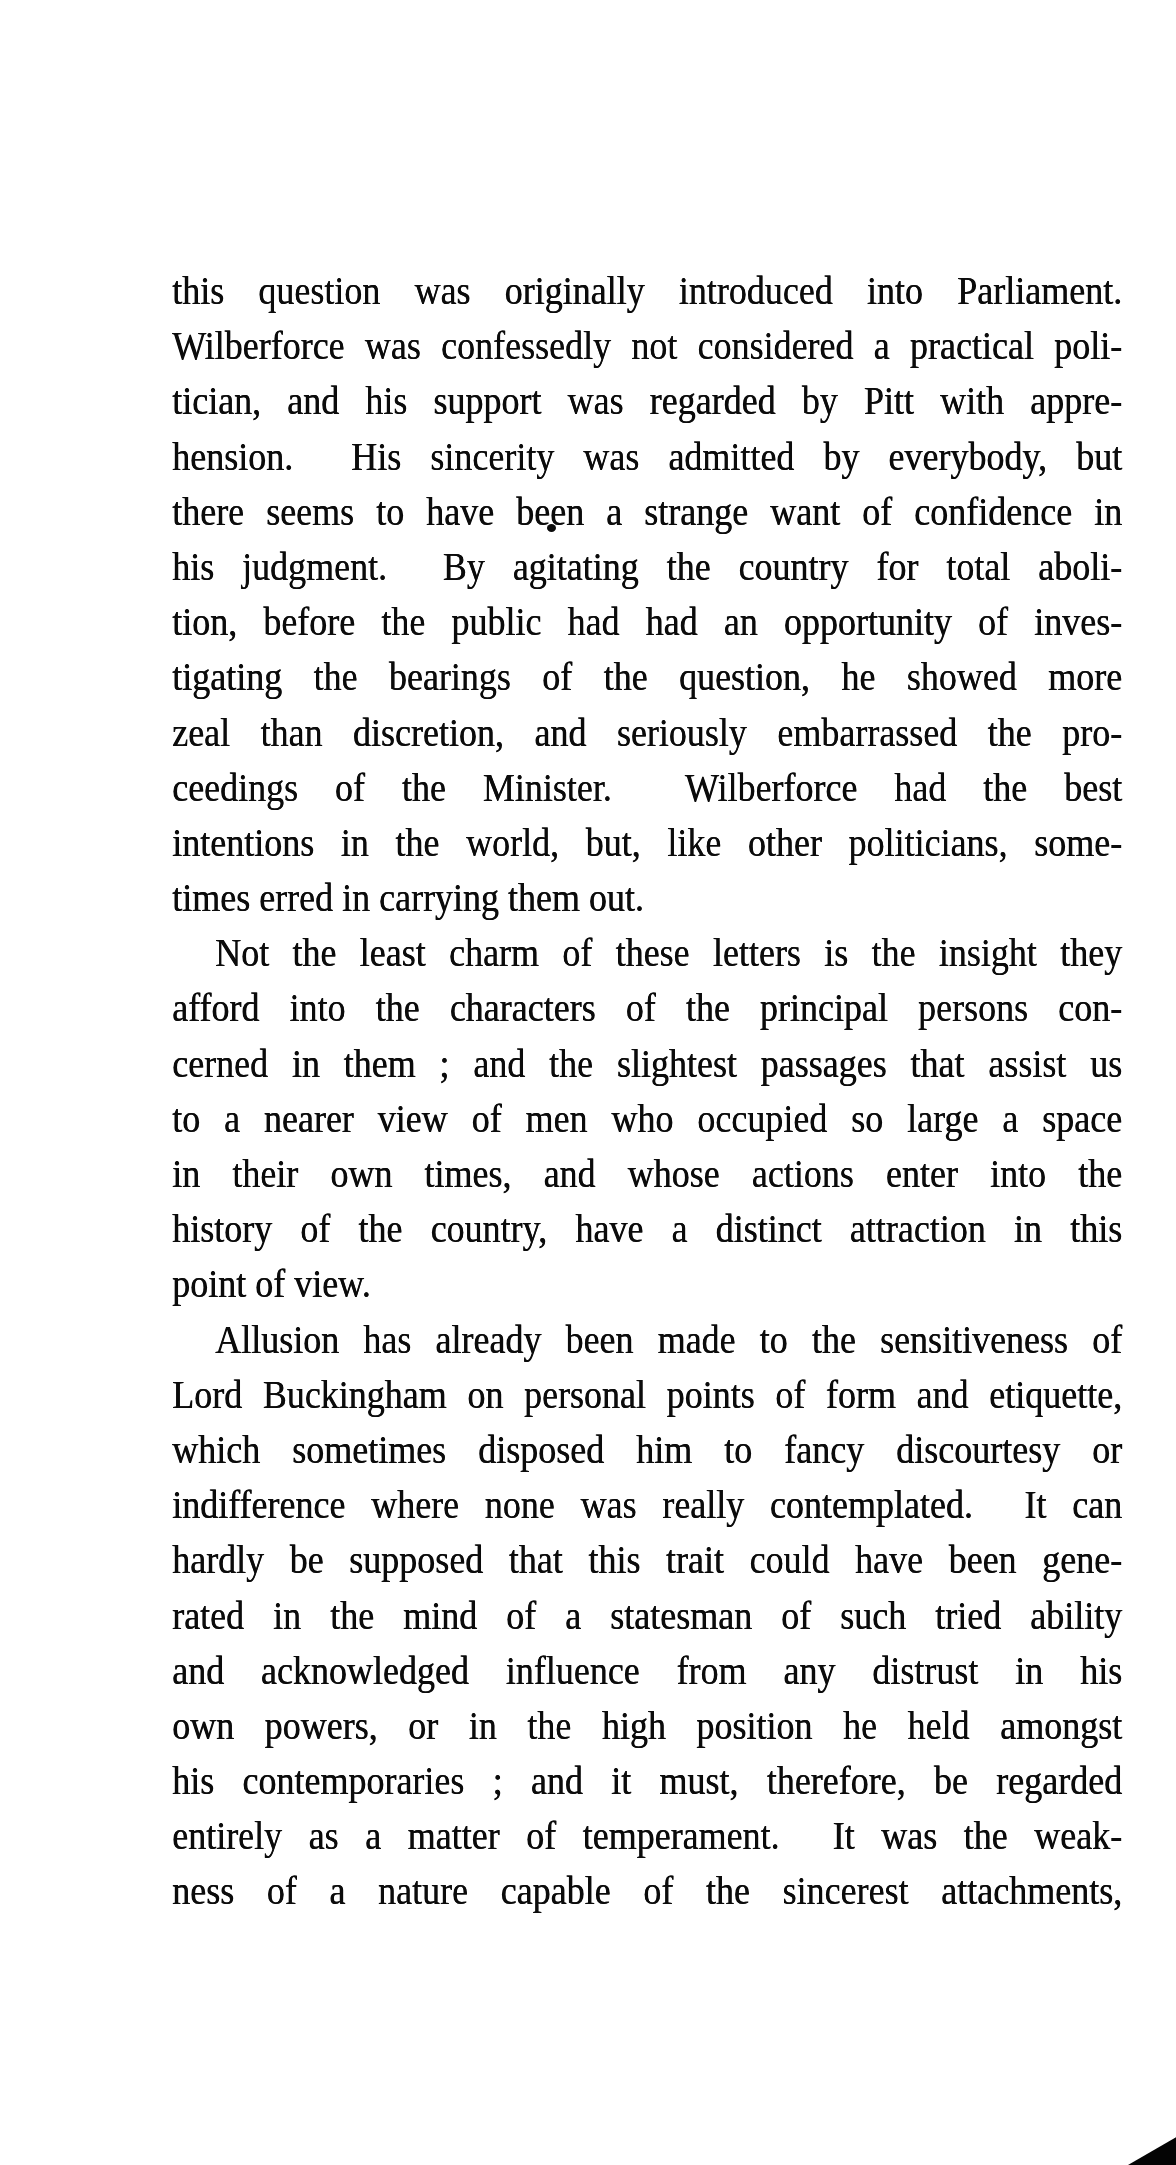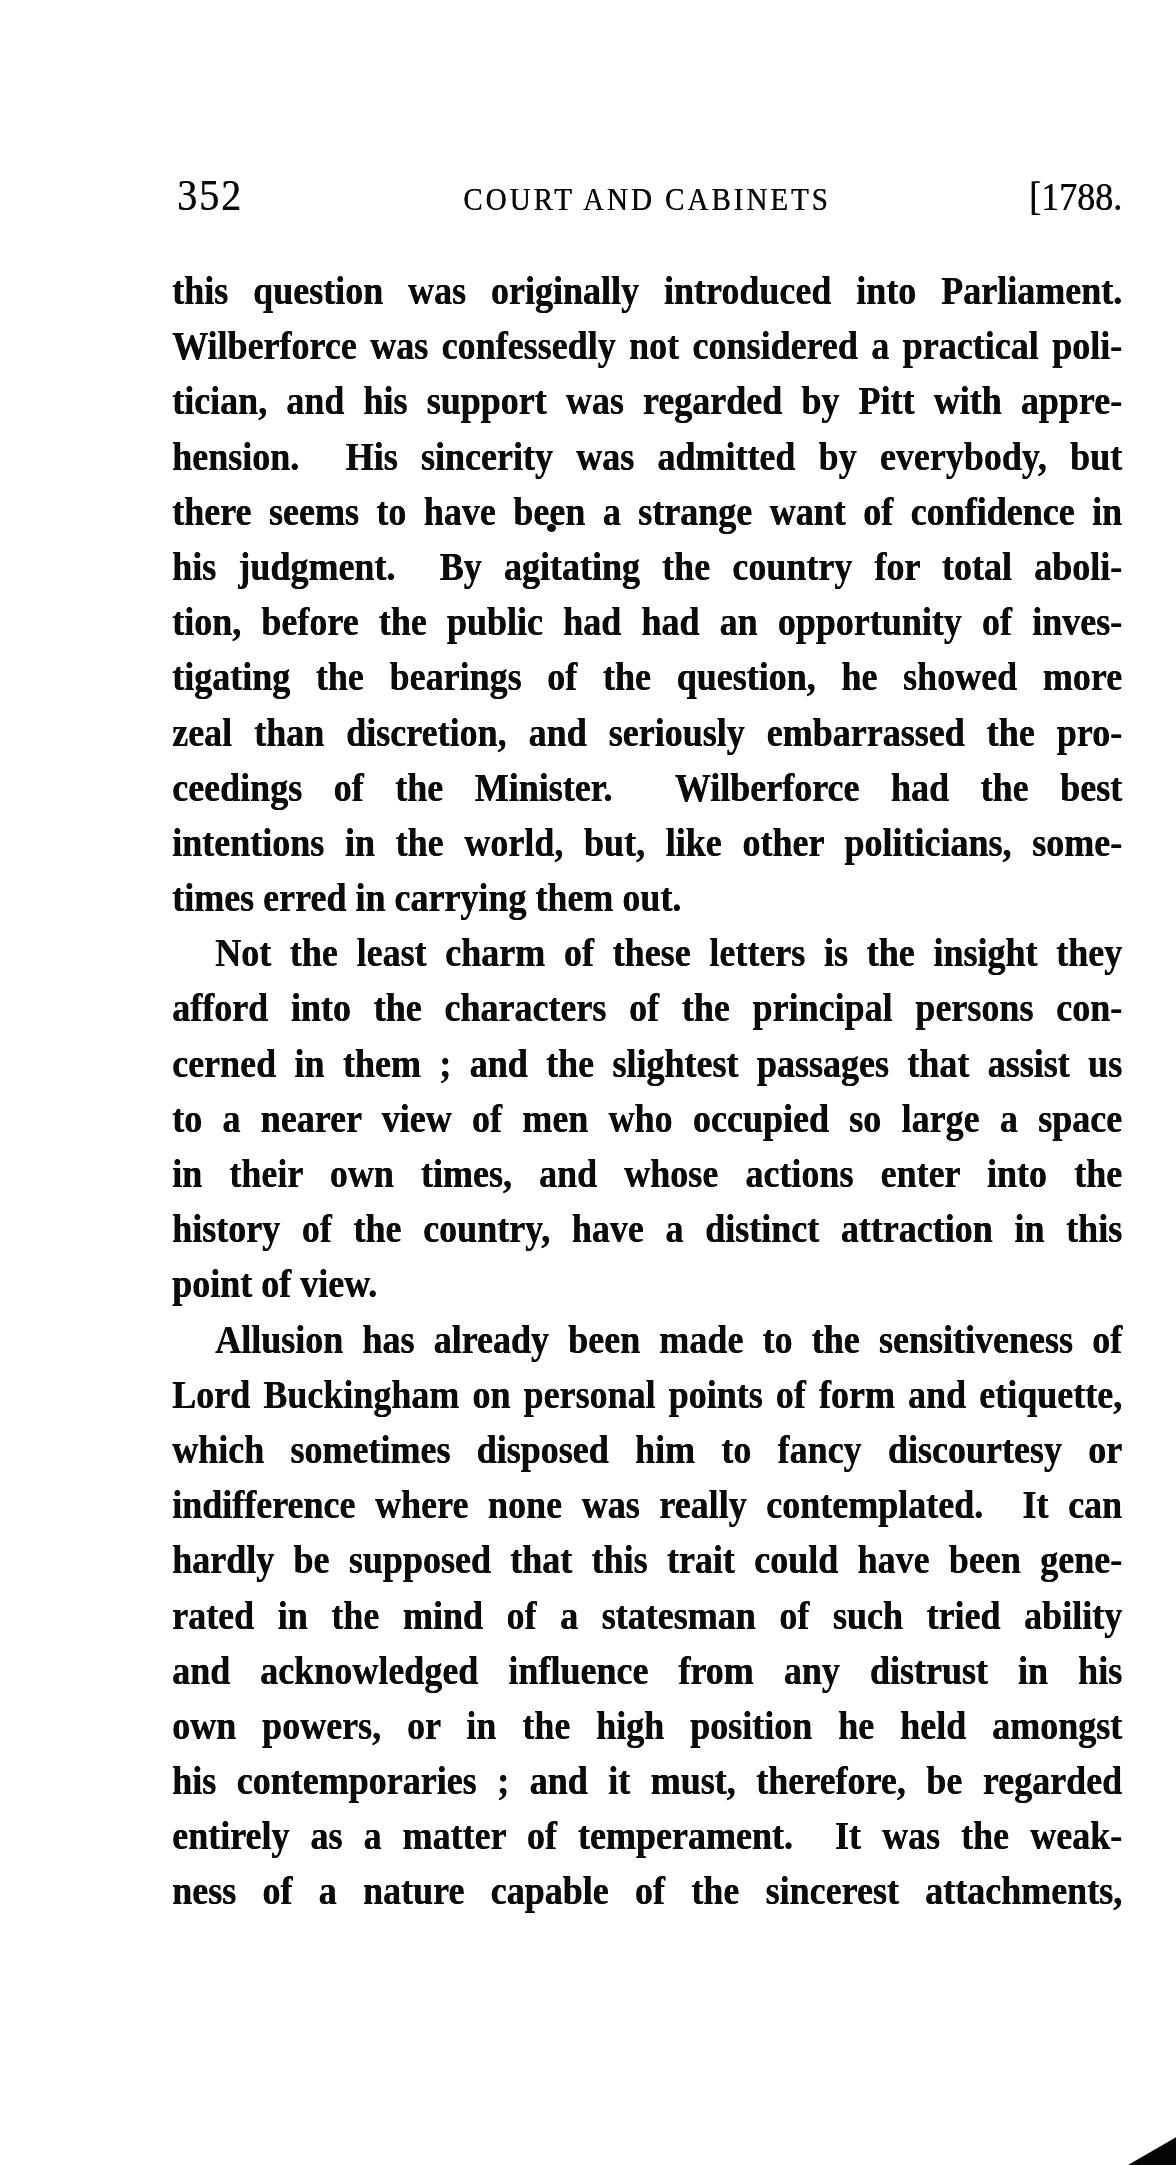--- a/index.html
+++ b/index.html
@@ -27,21 +27,21 @@
     text-shadow:0.4px 0 0 currentColor;
   }
   .hdr .year{
     position:absolute;right:0;top:3px;
     font-size:36px;line-height:40px;
     transform:scaleY(1.10);transform-origin:50% 50%;
     text-shadow:0.4px 0 0 currentColor;
   }
   
   .textblock{
-    position:absolute;left:172px;top:264px;width:950px;font-weight:bold;
+    position:absolute;left:172px;top:264px;width:950px;
   }
   .line{
     height:55.2px;line-height:55.2px;
     font-size:36px;
     text-align:justify;
     text-align-last:justify;
     white-space:nowrap;
     transform:scaleY(1.12);transform-origin:50% 50%;
     text-shadow:0.4px 0 0 currentColor;
   }
@@ -56,25 +56,20 @@
     position:absolute;left:1128px;top:2136px;width:48px;height:29px;
     background:#040404;
     clip-path:polygon(0 100%, 100% 4%, 100% 100%);
   }
 </style>
 </head>
 <body>
 
 <div class="page">
 
-  <div class="hdr">
-    <span class="pgnum">352</span>
-    <span class="rtitle">COURT AND CABINETS</span>
-    <span class="year">[1788.</span>
-  </div>
 
   <div class="textblock">
     <div class="line">this question was originally introduced into Parliament.</div>
     <div class="line">Wilberforce was confessedly not considered a practical poli-</div>
     <div class="line">tician, and his support was regarded by Pitt with appre-</div>
     <div class="line">hension.&nbsp; His sincerity was admitted by everybody, but</div>
     <div class="line">there seems to have been a strange want of confidence in</div>
     <div class="line">his judgment.&nbsp; By agitating the country for total aboli-</div>
     <div class="line">tion, before the public had had an opportunity of inves-</div>
     <div class="line">tigating the bearings of the question, he showed more</div>

